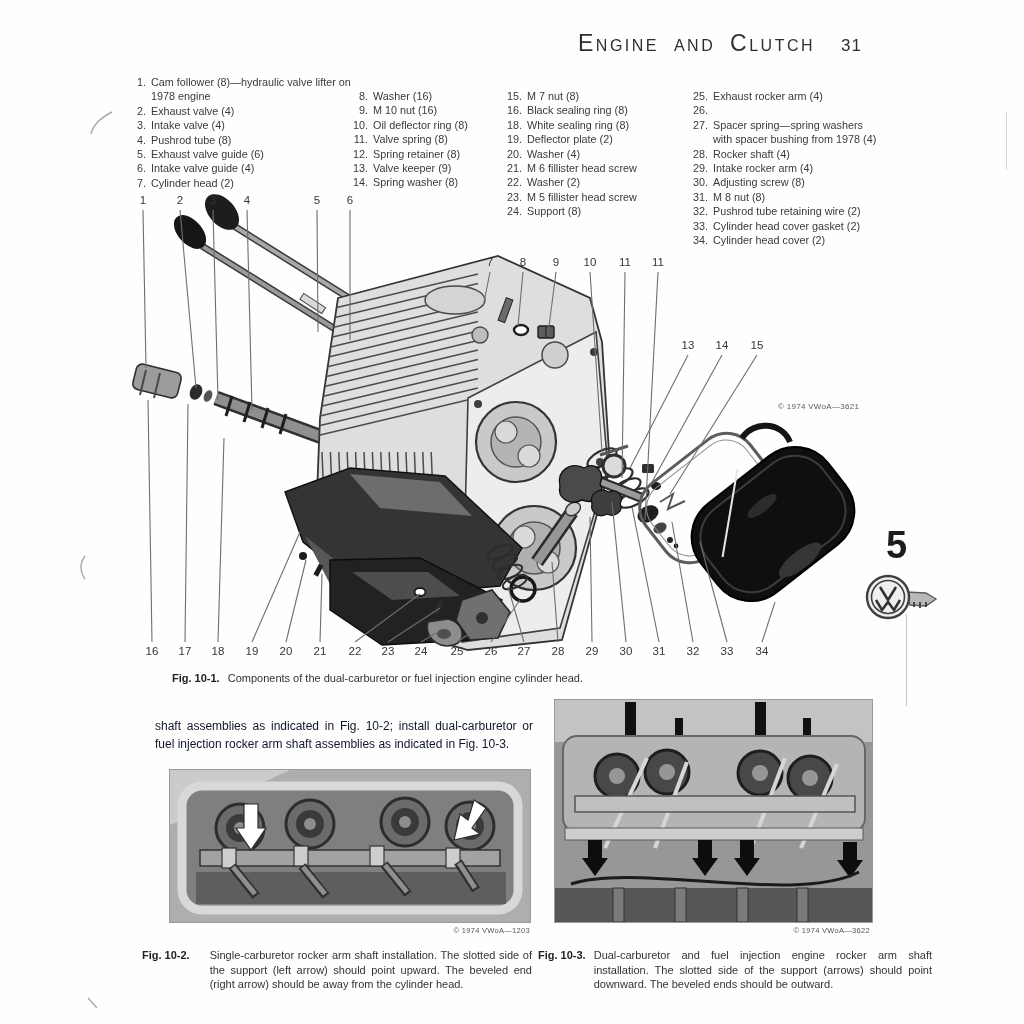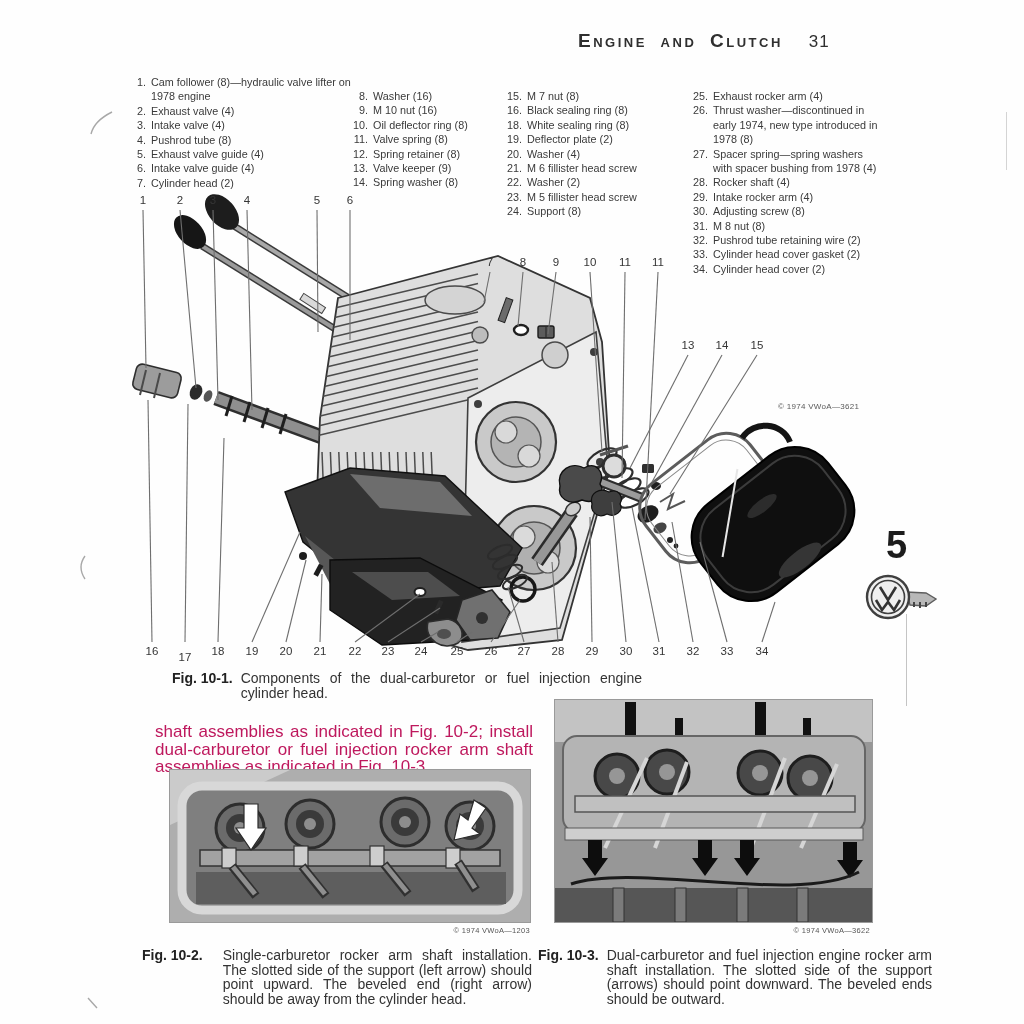--- a/index.html
+++ b/index.html
@@ -1,45 +1,45 @@
 <!DOCTYPE html>
 <html><head>
 <meta charset="utf-8">
 <style>
   html,body{margin:0;padding:0;background:#e8e8e8;}
   .page{position:relative;width:1024px;height:1024px;background:#fefefe;margin:0 auto;
         font-family:"Liberation Sans", sans-serif;color:#3c3c3c;overflow:hidden;}
   
   .hdr{position:absolute;top:30px;left:578px;width:290px;display:flex;align-items:baseline;
        color:#2f2f2f;}
-  .hdr .title{font-variant:small-caps;font-size:19px;letter-spacing:2.5px;word-spacing:6px;font-weight:bold;}
+  .hdr .title{font-variant:small-caps;font-size:23px;letter-spacing:2.5px;word-spacing:6px;}
   .hdr .pagenum{font-size:17px;margin-left:26px;letter-spacing:1px;}
   
   .col{position:absolute;font-size:10.8px;line-height:14.4px;color:#3a3a3a;}
   .c1{left:124px;top:75px;width:234px;}
   .c2{left:346px;top:89px;width:158px;}
   .c3{left:500px;top:89px;width:198px;}
   .c4{left:686px;top:89px;width:196px;}
   .pl-item{display:flex;}
   .pl-item .num{flex:0 0 22px;text-align:right;margin-right:5px;}
   .pl-item .txt{flex:1;}
   
   svg.layer{position:absolute;left:0;top:0;z-index:1;}
   .callout{position:absolute;z-index:2;font-size:11.5px;color:#353535;transform:translateX(-50%);}
   .fig1-credit{position:absolute;left:778px;top:402px;font-size:8px;color:#5a5a5a;z-index:2;letter-spacing:.3px;}
   
-  .figcap{position:absolute;z-index:2;font-size:14px;line-height:14.6px;color:#333;display:flex;}
+  .figcap{position:absolute;z-index:2;font-size:11px;line-height:14.6px;color:#333;display:flex;}
   .figcap .flabel{font-weight:bold;white-space:nowrap;margin-right:8px;color:#222;}
   .figcap .ftext{text-align:justify;}
   .cap1{left:172px;top:671px;width:470px;}
   .cap2{left:142px;top:948px;width:390px;gap:12px;}
   .cap3{left:538px;top:948px;width:394px;}
   
   .bodytext{position:absolute;left:155px;top:706px;width:378px;z-index:2;
-            font-size:17px;line-height:17.6px;text-align:justify;color:#be185d;}
+            font-size:12px;line-height:17.6px;text-align:justify;color:#0f172a;}
   
   .photo{position:absolute;z-index:2;outline:1px solid #9a9a9a;}
   .ph2{left:170px;top:770px;width:360px;height:152px;}
   .ph3{left:555px;top:700px;width:317px;height:222px;}
   .photo svg{display:block;}
   .credit{position:absolute;z-index:2;font-size:7.5px;color:#555;letter-spacing:.3px;}
   .cr2{left:405px;top:926px;width:125px;text-align:right;}
   .cr3{left:745px;top:926px;width:125px;text-align:right;}
   
   .tab5{position:absolute;left:886px;top:524px;z-index:2;font-size:38px;font-weight:bold;color:#1c1c1c;}
@@ -70,21 +70,21 @@
       <div class="pl-item">
         <span class="num">3.</span>
         <span class="txt">Intake valve (4)</span>
       </div>
       <div class="pl-item">
         <span class="num">4.</span>
         <span class="txt">Pushrod tube (8)</span>
       </div>
       <div class="pl-item">
         <span class="num">5.</span>
-        <span class="txt">Exhaust valve guide (4)</span>
+        <span class="txt">Exhaust valve guide (6)</span>
       </div>
       <div class="pl-item">
         <span class="num">6.</span>
         <span class="txt">Intake valve guide (4)</span>
       </div>
       <div class="pl-item">
         <span class="num">7.</span>
         <span class="txt">Cylinder head (2)</span>
       </div>
     </div>
@@ -156,21 +156,20 @@
         <span class="txt">Support (8)</span>
       </div>
     </div>
   <div class="col c4">
       <div class="pl-item">
         <span class="num">25.</span>
         <span class="txt">Exhaust rocker arm (4)</span>
       </div>
       <div class="pl-item">
         <span class="num">26.</span>
-        <span class="txt">Thrust washer—discontinued in early 1974, new type introduced in 1978 (8)</span>
       </div>
       <div class="pl-item">
         <span class="num">27.</span>
         <span class="txt">Spacer spring—spring washers with spacer bushing from 1978 (4)</span>
       </div>
       <div class="pl-item">
         <span class="num">28.</span>
         <span class="txt">Rocker shaft (4)</span>
       </div>
       <div class="pl-item">
@@ -416,21 +415,21 @@
       <span class="callout" style="left: 490px; top: 256px;">7</span>
       <span class="callout" style="left: 523px; top: 256px;">8</span>
       <span class="callout" style="left: 556px; top: 256px;">9</span>
       <span class="callout" style="left: 590px; top: 256px;">10</span>
       <span class="callout" style="left: 625px; top: 256px;">11</span>
       <span class="callout" style="left: 658px; top: 256px;">11</span>
       <span class="callout" style="left: 688px; top: 339px;">13</span>
       <span class="callout" style="left: 722px; top: 339px;">14</span>
       <span class="callout" style="left: 757px; top: 339px;">15</span>
       <span class="callout" style="left: 152px; top: 645px;">16</span>
-      <span class="callout" style="left: 185px; top: 645px; margin-top: 6px;">17</span>
+      <span class="callout" style="left: 185px; top: 645px;">17</span>
       <span class="callout" style="left: 218px; top: 645px;">18</span>
       <span class="callout" style="left: 252px; top: 645px;">19</span>
       <span class="callout" style="left: 286px; top: 645px;">20</span>
       <span class="callout" style="left: 320px; top: 645px;">21</span>
       <span class="callout" style="left: 355px; top: 645px;">22</span>
       <span class="callout" style="left: 388px; top: 645px;">23</span>
       <span class="callout" style="left: 421px; top: 645px;">24</span>
       <span class="callout" style="left: 457px; top: 645px;">25</span>
       <span class="callout" style="left: 491px; top: 645px;">26</span>
       <span class="callout" style="left: 524px; top: 645px;">27</span>

